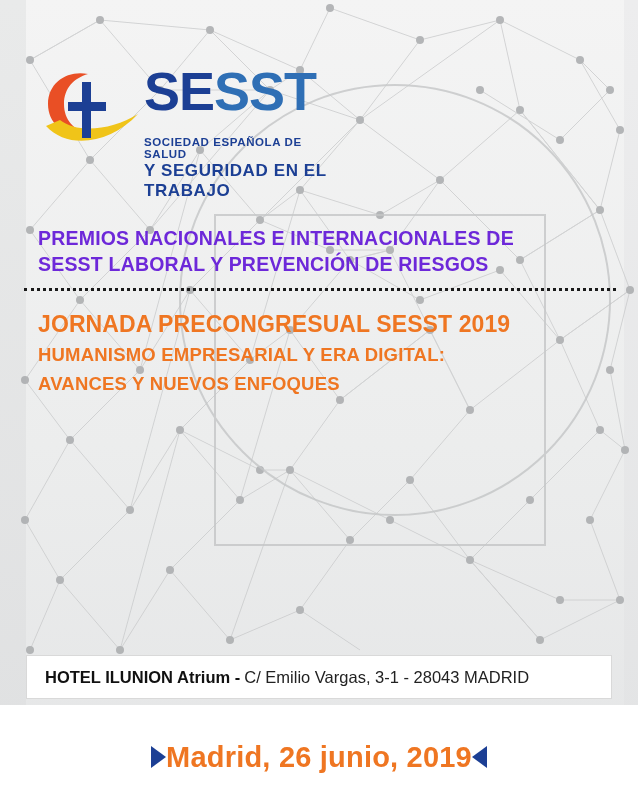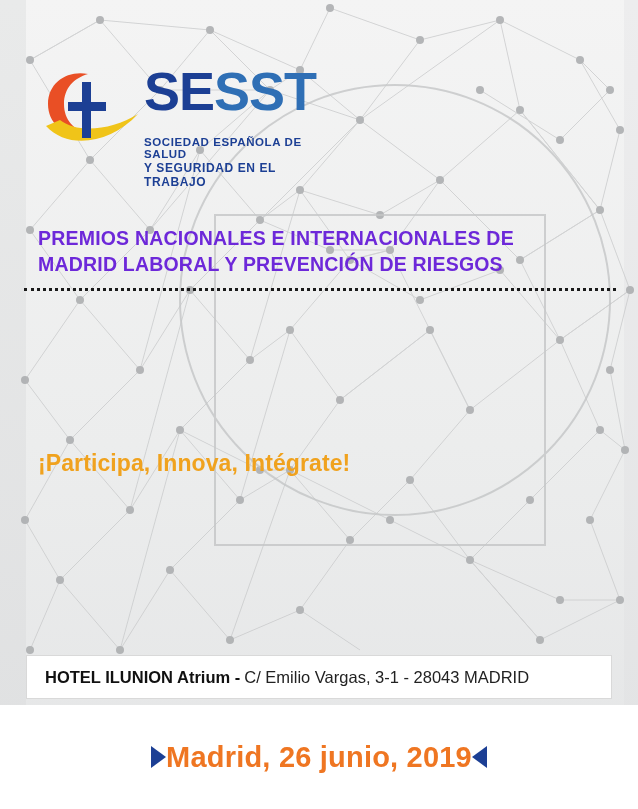--- a/index.html
+++ b/index.html
@@ -73,21 +73,21 @@
     color: #2f6fb5;
   }
   .logo-sub1 {
     font-size: 11.5px;
     font-weight: bold;
     letter-spacing: 0.6px;
     color: #1c3f94;
     margin-top: 16px;
   }
   .logo-sub2 {
-    font-size: 12px;
+    font-size: 17px;
     font-weight: bold;
     letter-spacing: 0.6px;
     color: #1c3f94;
     margin-top: 1px;
   }
   
   .headline {
     position: absolute;
     left: 38px;
     top: 225px;
@@ -304,27 +304,31 @@
     </svg>
     <div class="logo-text">
       <div class="logo-sesst"><span>SE</span><span class="light">SST</span></div>
       <div class="logo-sub1">SOCIEDAD ESPAÑOLA DE SALUD</div>
       <div class="logo-sub2">Y SEGURIDAD EN EL TRABAJO</div>
     </div>
   </div>
 
   <div class="headline">
     <div>PREMIOS NACIONALES E INTERNACIONALES DE</div>
-    <div>MADRID LABORAL Y PREVENCIÓN DE RIESGOS</div>
+    <div>SESST LABORAL Y PREVENCIÓN DE RIESGOS</div>
   </div>
 
   <div class="dotted-rule"></div>
 
-
-  <div class="participa">¡Participa, Innova, Intégrate!</div>
+  <div class="jornada">
+    <span>JORNADA PRECONGRESUAL SESST 2019</span>
+    <span class="sub">HUMANISMO EMPRESARIAL Y ERA DIGITAL:</span>
+    <span class="sub">AVANCES Y NUEVOS ENFOQUES</span>
+  </div>
+
 
   <div class="venue-bar">
     <span class="venue-strong">HOTEL ILUNION Atrium -</span>
     <span>C/ Emilio Vargas, 3-1 - 28043 MADRID</span>
   </div>
 
   <div class="bottom-strip">
     <div class="date-line">
       <span class="tri tri-right"></span>
       <span class="date-text">Madrid, 26 junio, 2019</span>

